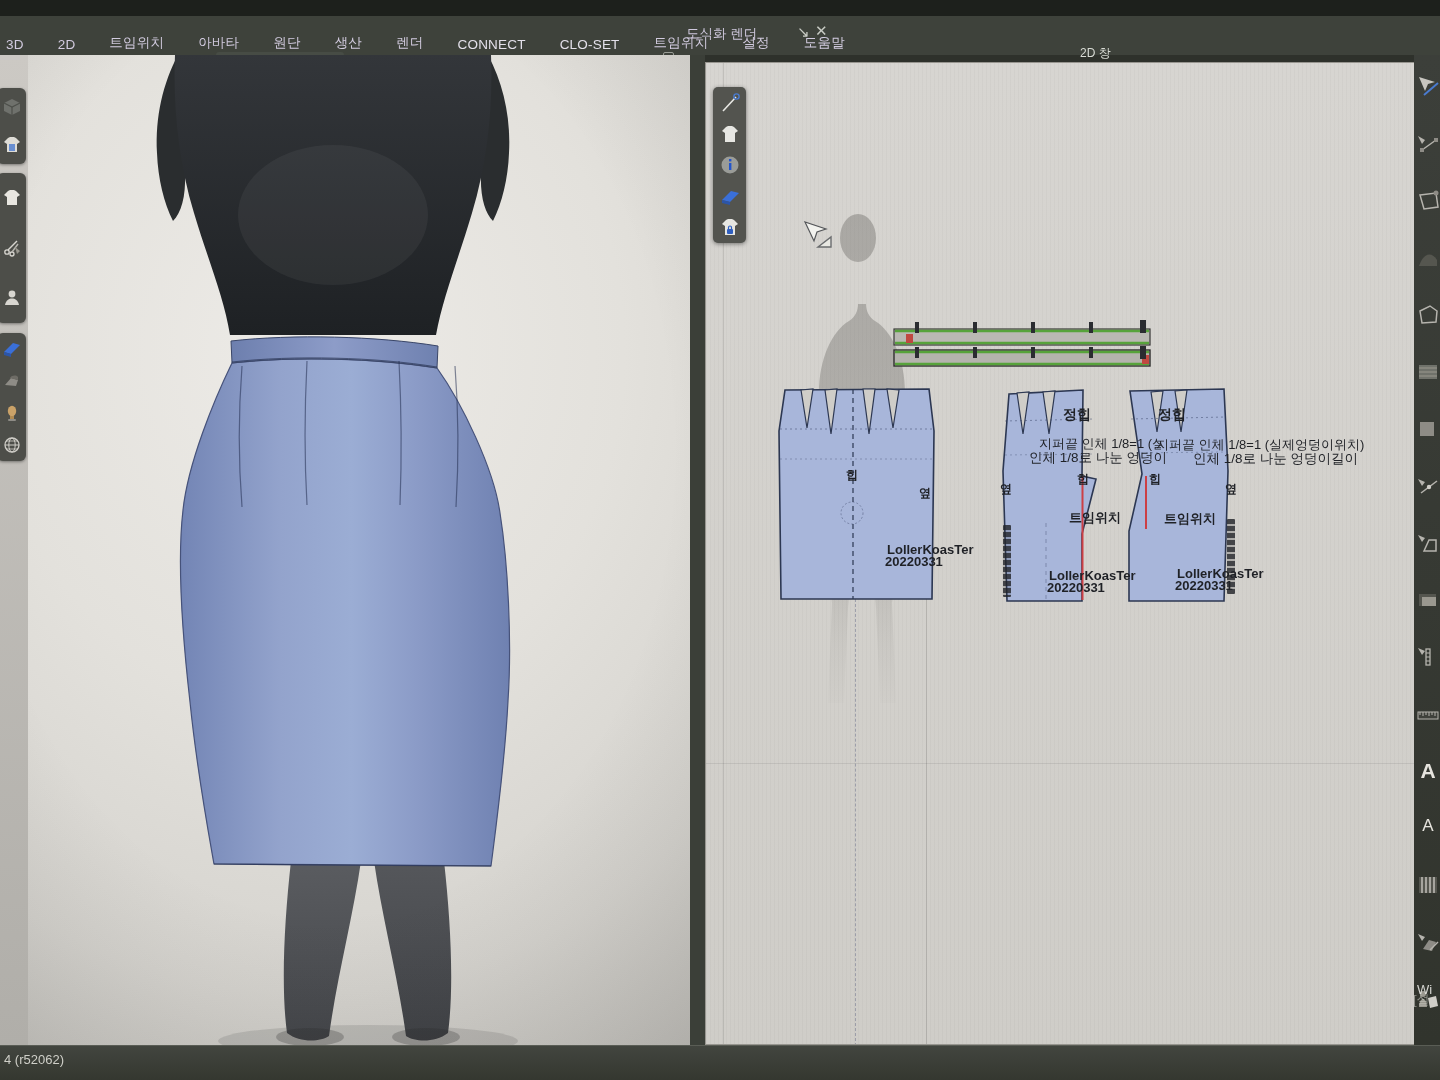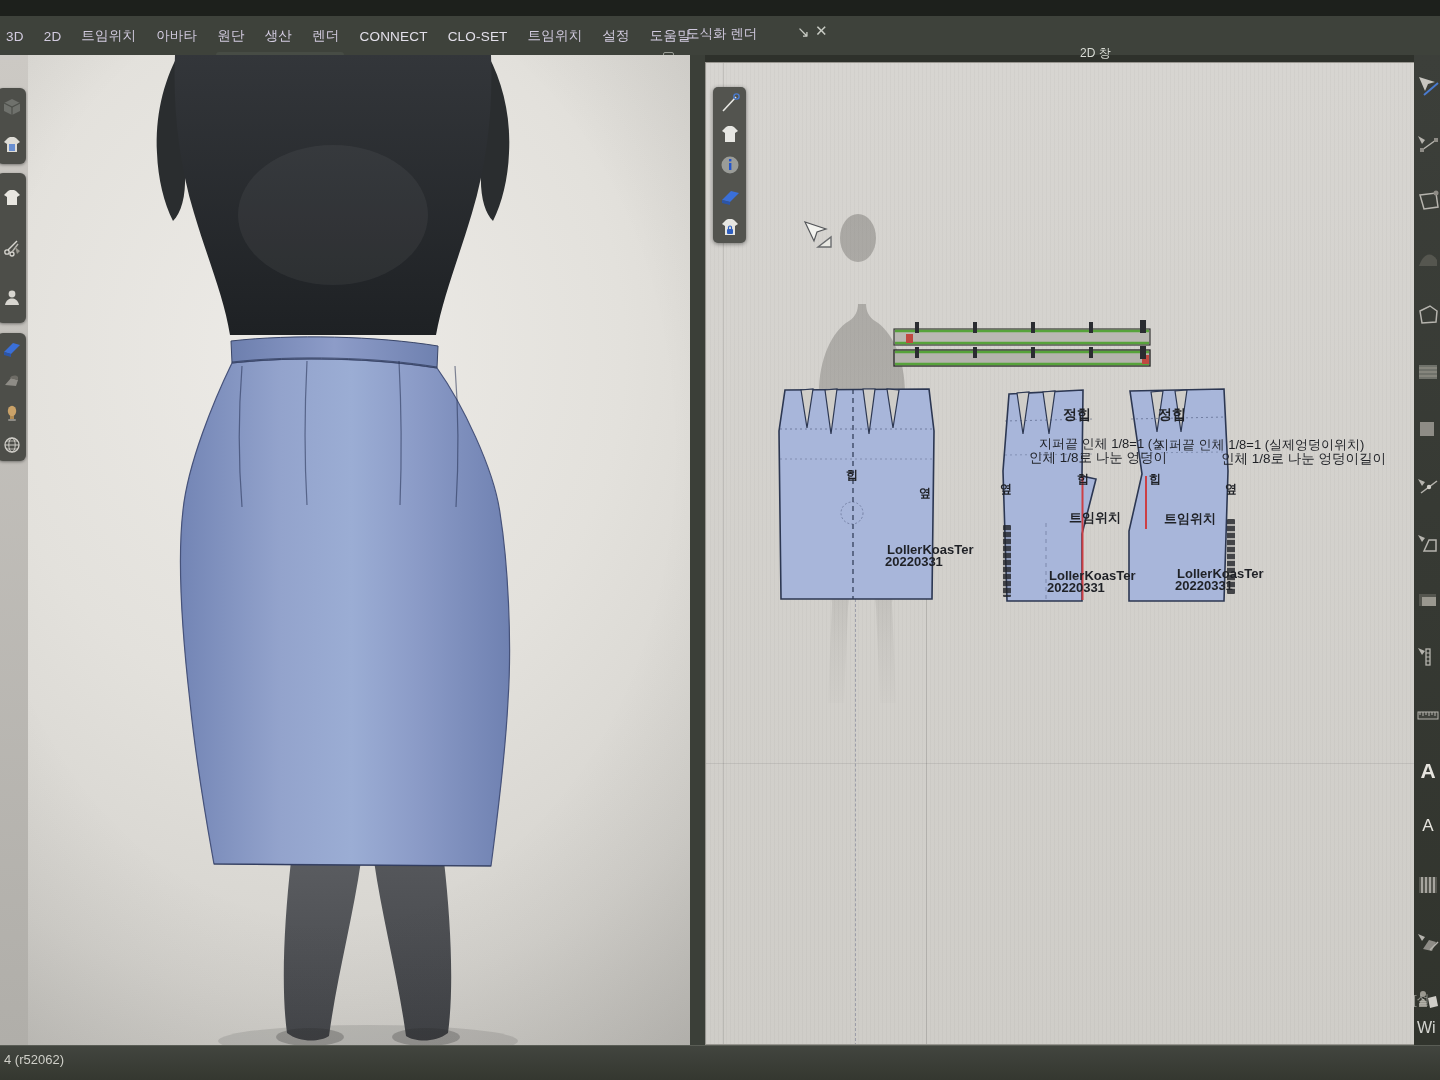--- a/index.html
+++ b/index.html
@@ -1,20 +1,20 @@
 <!DOCTYPE html>
 <html><head>
 <meta charset="utf-8">
 <style>
   html,body{margin:0;padding:0;background:#151713;}
   .screen{position:relative;width:1440px;height:1080px;overflow:hidden;
     background:linear-gradient(#1d201c 0,#1d201c 16px,#3e423b 16px,#3e423b 55px,#2e312b 55px);
     font-family:"Liberation Sans",sans-serif;}
   .abs{position:absolute;}
-  .menubar{position:absolute;left:6px;top:20px;height:32px;display:flex;align-items:center;gap:20px;
+  .menubar{position:absolute;left:6px;top:20px;height:32px;display:flex;align-items:flex-end;gap:34px;
     color:#d2cbdf;font-size:13.5px;letter-spacing:.2px;}
   .menubar .mi{white-space:nowrap;cursor:default;}
   .mi.en{color:#e3e0ea;}
   .detached{position:absolute;left:686px;top:25px;color:#cfc8dd;font-size:13.5px;}
   .winbtn{position:absolute;color:#c8cbc4;font-size:15px;line-height:1;}
   .doctab{position:absolute;left:216px;top:52px;padding:2px 8px;background:#474c45;border-radius:3px 3px 0 0;
     color:#d2d5da;font-size:12px;}
   .p2dtitle{position:absolute;left:1080px;top:45px;color:#d8dbd4;font-size:12px;}
   .leftstrip{position:absolute;left:0;top:55px;width:28px;height:990px;background:linear-gradient(#ccc9c4,#b0aea9);}
   .lgroup{position:absolute;left:-3px;width:29px;background:#4d4e49;border-radius:6px;box-shadow:0 1px 3px rgba(0,0,0,.4);
@@ -23,32 +23,32 @@
     background:radial-gradient(120% 90% at 42% 30%, #edebe7 0%, #e3e1dc 40%, #d5d3ce 72%, #c0beb9 100%);}
   .vignette{position:absolute;inset:0;pointer-events:none;
     background:radial-gradient(95% 85% at 45% 40%, rgba(0,0,0,0) 55%, rgba(30,30,28,.16) 100%);}
   .divider{position:absolute;left:690px;top:55px;width:15px;height:990px;background:#3b3f38;}
   .panel2d{position:absolute;left:705px;top:62px;width:710px;height:983px;overflow:hidden;
     background:repeating-linear-gradient(90deg, rgba(0,0,0,.022) 0 1px, rgba(0,0,0,0) 1px 4px),linear-gradient(#d7d5d1,#cfcdc8);
     border:1px solid #97958f;box-sizing:border-box;}
   .gridline{position:absolute;pointer-events:none;}
   .ftool{position:absolute;left:7px;top:24px;width:33px;height:156px;background:#53544f;border-radius:5px;
     box-shadow:0 1px 4px rgba(0,0,0,.45);display:flex;flex-direction:column;align-items:center;justify-content:space-around;}
-  .lbl{position:absolute;color:#1f2126;white-space:nowrap;line-height:1.05;text-align:center;}
+  .lbl{position:absolute;color:#1f2126;white-space:nowrap;line-height:1.05;}
   .clip{overflow:hidden;}
   .vsmudge{position:absolute;width:8px;opacity:.82;
     background:repeating-linear-gradient(#23252a 0 5px, rgba(35,37,42,.25) 5px 7px);border-radius:1px;}
   .righttb{position:absolute;left:1414px;top:55px;width:26px;height:990px;
     background:linear-gradient(#3c3f3a,#31342d);display:flex;flex-direction:column;align-items:flex-end;}
   .rticon{position:relative;width:24px;height:24px;margin:0 0 33px 0;flex:none;}
   .atool{color:#e6e4de;font-size:21px;font-weight:bold;width:24px;text-align:center;}
   .statusbar{position:absolute;left:0;top:1045px;width:1440px;height:35px;
     background:linear-gradient(#42453f,#34372f);border-top:1px solid #5a5d55;}
   .statustext{position:absolute;left:4px;top:6px;color:#cfcfc8;font-size:13px;}
-  .wmark1{position:absolute;left:1417px;top:1019px;color:rgba(235,235,230,.88);font-size:16px;z-index:5;}
+  .wmark1{position:absolute;left:1417px;top:982px;color:rgba(235,235,230,.88);font-size:13px;z-index:5;}
   .wmark2{position:absolute;left:1413px;top:991px;color:rgba(205,205,198,.6);font-size:13px;z-index:5;}
   .circ-ind{position:absolute;left:663px;top:52px;width:9px;height:9px;border:1.5px solid #9a9d96;border-radius:2px;}
 </style>
 </head>
 <body>
 
 <div class="screen">
 
   <div class="menubar">
     <span class="mi">3D</span>

